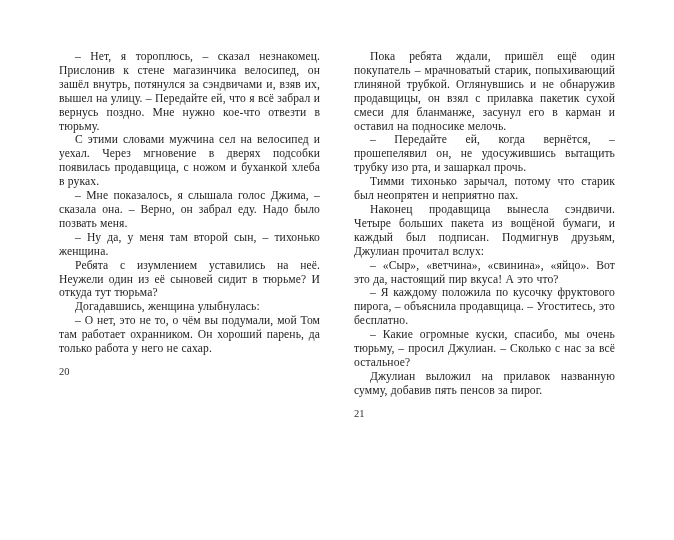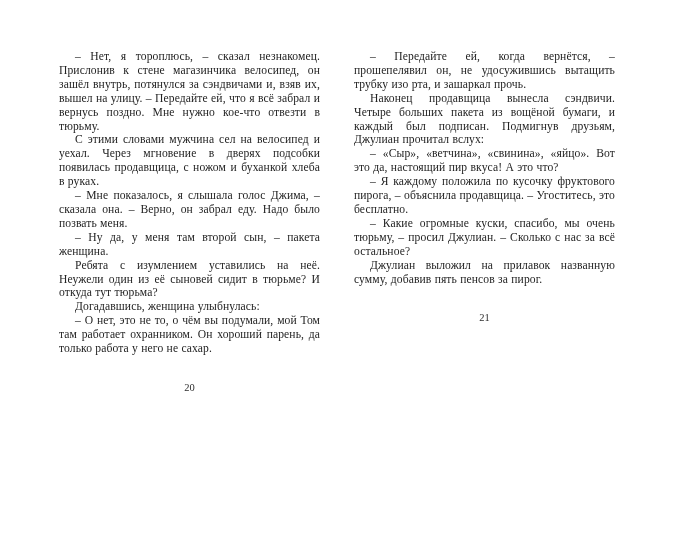--- a/index.html
+++ b/index.html
@@ -36,45 +36,46 @@
   .page-text p.para {
     margin: 0;
     text-align: justify;
     text-indent: 16px;
     font-size: 11.6px;
     line-height: 13.9px;
     letter-spacing: 0.1px;
     word-spacing: 0.3px;
   }
   .page-number {
-    margin-top: 26px;
-    text-align: center;
+    margin-top: 10px;
     font-size: 10.5px;
     color: #2e2e2e;
   }
 </style>
 </head>
 <body>
 
 <div class="book-spread">
   <div class="page">
     <div class="page-text">
         <p class="para">– Нет, я тороплюсь, – сказал незнакомец. Прислонив к стене магазинчика велосипед, он зашёл внутрь, потянулся за сэндвичами и, взяв их, вышел на улицу. – Передайте ей, что я всё забрал и вернусь поздно. Мне нужно кое-что отвезти в тюрьму.</p>
         <p class="para">С этими словами мужчина сел на велосипед и уехал. Через мгновение в дверях подсобки появилась продавщица, с ножом и буханкой хлеба в руках.</p>
         <p class="para">– Мне показалось, я слышала голос Джима, – сказала она. – Верно, он забрал еду. Надо было позвать меня.</p>
-        <p class="para">– Ну да, у меня там второй сын, – пакета женщина.</p>
+        <p class="para">– Ну да, у меня там второй сын, – тихонько женщина.</p>
         <p class="para">Ребята с изумлением уставились на неё. Неужели один из её сыновей сидит в тюрьме? И откуда тут тюрьма?</p>
         <p class="para">Догадавшись, женщина улыбнулась:</p>
         <p class="para">– О нет, это не то, о чём вы подумали, мой Том там работает охранником. Он хороший парень, да только работа у него не сахар.</p>
       </div>
     <div class="page-number">20</div>
   </div>
   <div class="page">
     <div class="page-text">
+        <p class="para">Пока ребята ждали, пришёл ещё один покупатель – мрачноватый старик, попыхивающий глиняной трубкой. Оглянувшись и не обнаружив продавщицы, он взял с прилавка пакетик сухой смеси для бланманже, засунул его в карман и оставил на подносике мелочь.</p>
         <p class="para">– Передайте ей, когда вернётся, – прошепелявил он, не удосужившись вытащить трубку изо рта, и зашаркал прочь.</p>
+        <p class="para">Тимми тихонько зарычал, потому что старик был неопрятен и неприятно пах.</p>
         <p class="para">Наконец продавщица вынесла сэндвичи. Четыре больших пакета из вощёной бумаги, и каждый был подписан. Подмигнув друзьям, Джулиан прочитал вслух:</p>
         <p class="para">– «Сыр», «ветчина», «свинина», «яйцо». Вот это да, настоящий пир вкуса! А это что?</p>
         <p class="para">– Я каждому положила по кусочку фруктового пирога, – объяснила продавщица. – Угоститесь, это бесплатно.</p>
         <p class="para">– Какие огромные куски, спасибо, мы очень тюрьму, – просил Джулиан. – Сколько с нас за всё остальное?</p>
         <p class="para">Джулиан выложил на прилавок названную сумму, добавив пять пенсов за пирог.</p>
       </div>
     <div class="page-number">21</div>
   </div>
 </div>
 

